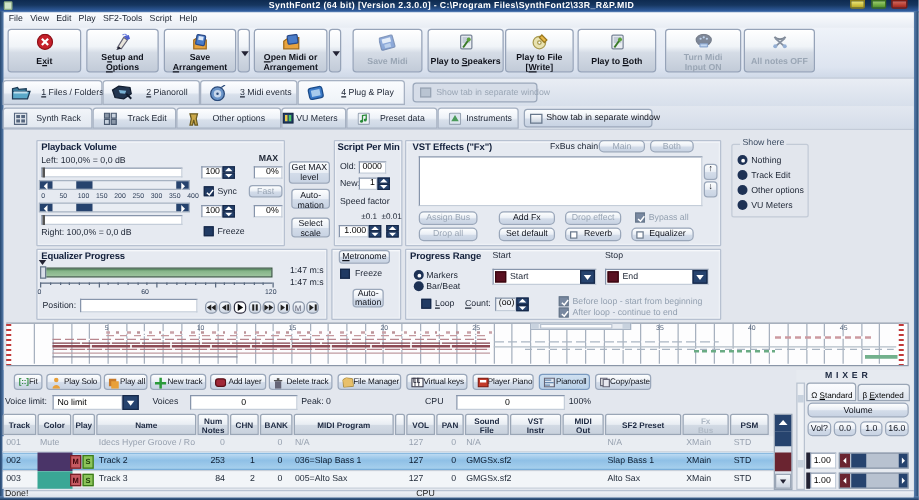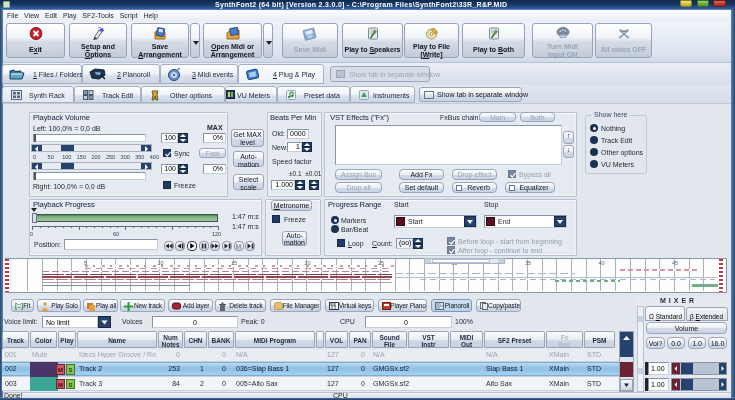--- a/index.html
+++ b/index.html
@@ -8,21 +8,21 @@
 .b{font-weight:bold;}
 .btn{position:absolute;border:1px solid #96a3b8;border-radius:3px;background:linear-gradient(#ffffff,#f0f4f8 40%,#d5dce6 55%,#c2cbd8);box-shadow:0 1px 0 rgba(255,255,255,.7) inset;}
 .tbtn{text-align:center;}
 .tbtn .lbl{position:absolute;left:0;right:0;top:19px;font-size:7px;font-weight:bold;line-height:7.5px;color:#10131c;}
 .tbtn .ic{position:absolute;left:50%;top:3px;transform:translateX(-50%);}
 .sunk{position:absolute;background:#fff;border:1px solid #8795ab;border-right-color:#c4cdd9;border-bottom-color:#c4cdd9;}
 .cb{position:absolute;width:8px;height:8px;background:#203a63;border:1px solid #16294a;color:#fff;font-size:7px;line-height:8px;text-align:center;}
 .rad{position:absolute;width:8px;height:8px;border-radius:50%;background:#1d3154;}
 
 .panel{position:absolute;background:#e6eaf1;border:1px solid #b7c1d1;border-radius:1px;box-shadow:0 1px 0 #f6f8fb inset,0 0 0 1px #eef1f6 inset;}
-.ptitle{position:absolute;left:4px;top:1px;font-size:7.6px;font-weight:normal;color:#13203b;letter-spacing:-0.1px;}
+.ptitle{position:absolute;left:4px;top:1px;font-size:7.6px;font-weight:bold;color:#13203b;letter-spacing:-0.1px;}
 .sb{position:absolute;border:1px solid #9aa7ba;border-radius:3px;background:linear-gradient(#fdfefe,#e9eef5 50%,#d3dce9 55%,#c8d3e3);font-size:7px;text-align:center;color:#10131c;}
 .sbd{color:#9aa6b5;}
 .tab{position:absolute;top:1px;bottom:2px;border:1px solid #a6b1c2;border-radius:3px 3px 0 0;background:linear-gradient(#fdfeff,#eef2f8 50%,#d8e0eb 60%,#ccd6e4);}
 .tick{position:absolute;width:1px;height:3px;background:#5a6a80;}
 </style></head>
 <body>
 
 <div class="abs" style="left:0;top:0;width:735px;height:10px;background:linear-gradient(#0e2a50,#16365f 40%,#2f5a9a 85%,#6f94c2);"></div>
 <div class="abs" style="left:0;top:9px;width:3px;height:391px;background:linear-gradient(90deg,#24466f,#5d82b0);"></div>
 <div class="abs" style="right:0;top:9px;width:4px;height:391px;background:linear-gradient(90deg,#5d82b0,#24466f);"></div>
@@ -350,21 +350,21 @@
 <div class="cb" style="left:163px;top:181px;"></div>
 <div class="abs f7" style="left:174px;top:182px;">Freeze</div>
 <div class="abs f7 b" style="left:207px;top:124px;">MAX</div>
 <div class="sunk" style="left:203px;top:133px;width:23px;height:10px;font-size:7px;text-align:right;padding-right:2px;">0%</div>
 <div class="sb sbd" style="left:199px;top:148px;width:27px;height:10px;line-height:9px;">Fast</div>
 <div class="sunk" style="left:203px;top:164px;width:23px;height:10px;font-size:7px;text-align:right;padding-right:2px;">0%</div>
 <div class="sb" style="left:231px;top:129px;width:33px;height:18px;line-height:8px;padding-top:1px;">Get MAX<br>level</div>
 <div class="sb" style="left:233px;top:151px;width:31px;height:16px;line-height:7.5px;padding-top:1px;">Auto-<br>mation</div>
 <div class="sb" style="left:233px;top:174px;width:31px;height:16px;line-height:7.5px;padding-top:1px;">Select<br>scale</div>
 <div class="panel" style="left:267px;top:112px;width:55px;height:85px;"></div>
-<div class="ptitle" style="left:270px;top:113px;">Beats Per Min</div>
+<div class="ptitle" style="left:270px;top:113px;">Script Per Min</div>
 <div class="abs f7" style="left:272px;top:130px;">Old:</div>
 <div class="sunk" style="left:287px;top:129px;width:22px;height:10px;font-size:7px;padding-left:2px;">0000</div>
 <div class="abs f7" style="left:272px;top:144px;">New:</div>
 <div class="sunk" style="left:287px;top:142px;width:15px;height:10px;font-size:7px;text-align:right;padding-right:1px;">1</div>
 <div class="abs" style="left:302px;top:142px;width:10px;height:10px;">
       <div class="abs" style="left:0;top:0;width:10px;height:5.0px;background:#26436e;border:1px solid #16294a;color:#fff;">
         <svg width="8" height="4">
           <path d="M4 0 L7 3 L1 3 Z" fill="#fff"></path>
         </svg>
       </div>
@@ -428,21 +428,21 @@
       <div class="abs" style="left:2.5px;top:2.5px;width:3px;height:3px;border-radius:50%;background:#fff;"></div>
     </div>
 <div class="abs f7" style="left:601px;top:125px;">Nothing</div>
 <div class="rad" style="left:590px;top:136px;"></div>
 <div class="abs f7" style="left:601px;top:137px;">Track Edit</div>
 <div class="rad" style="left:590px;top:148px;"></div>
 <div class="abs f7" style="left:601px;top:149px;">Other options</div>
 <div class="rad" style="left:590px;top:160px;"></div>
 <div class="abs f7" style="left:601px;top:161px;">VU Meters</div>
 <div class="panel" style="left:29px;top:199px;width:233px;height:57px;"></div>
-<div class="ptitle" style="left:33px;top:200px;">Playback Progress</div>
+<div class="ptitle" style="left:33px;top:200px;">Equalizer Progress</div>
 <div class="abs" style="left:31px;top:208px;width:0;height:0;border:3px solid transparent;border-top:4px solid #223;"></div>
 <div class="abs" style="left:32px;top:214px;width:186px;height:8px;background:linear-gradient(#4a7a54,#85b488 30%,#9cc49e);border:1px solid #3c5a44;"></div>
 <div class="abs" style="left:32px;top:213px;width:5px;height:10px;background:#d8dee8;border:1px solid #68788c;"></div>
 <div class="abs" style="left:32px;top:226px;width:186px;height:1px;background:#5a6a80;"></div>
 <div class="tick" style="left:32.0px;top:226px;height:4px;"></div>
 <div class="tick" style="left:39.75px;top:226px;height:2px;"></div>
 <div class="tick" style="left:47.5px;top:226px;height:2px;"></div>
 <div class="tick" style="left:55.25px;top:226px;height:2px;"></div>
 <div class="tick" style="left:63.0px;top:226px;height:2px;"></div>
 <div class="tick" style="left:70.75px;top:226px;height:2px;"></div>

